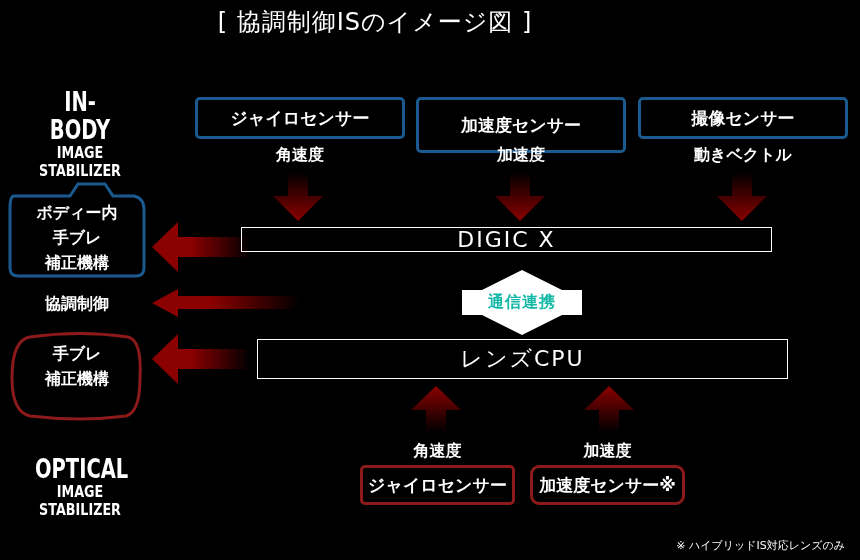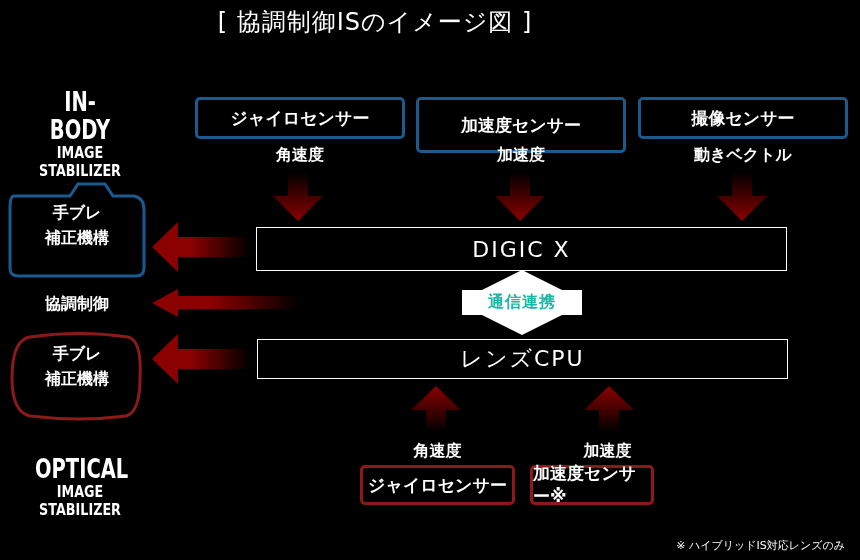--- a/index.html
+++ b/index.html
@@ -83,32 +83,33 @@
 </div>
 
 <div class="abs sbox" style="left:195px;top:97px;width:210px;height:42px;">ジャイロセンサー</div>
 <div class="abs sbox" style="left:416px;top:97px;width:210px;height:56px;">加速度センサー</div>
 <div class="abs sbox" style="left:638px;top:97px;width:210px;height:42px;">撮像センサー</div>
 
 <div class="abs lbl" style="left:195px;top:145px;width:210px;">角速度</div>
 <div class="abs lbl" style="left:416px;top:145px;width:210px;">加速度</div>
 <div class="abs lbl" style="left:638px;top:145px;width:210px;">動きベクトル</div>
 
-<div class="abs wbox" style="left:256px;top:227px;width:531px;height:44px;">DIGIC X</div>
+<div class="abs wbox" style="left:241px;top:227px;width:531px;height:25px;">DIGIC X</div>
 <div class="abs" style="left:482px;top:292px;width:80px;text-align:center;color:#14b8a6;font-size:16px;font-weight:bold;letter-spacing:1px;">通信連携</div>
 <div class="abs wbox" style="left:257px;top:339px;width:531px;height:40px;">レンズCPU</div>
 
 <div class="abs mech" style="left:10px;top:200px;width:134px;">
+  <div>ボディー内</div>
   <div>手ブレ</div>
   <div>補正機構</div>
 </div>
 <div class="abs mech" style="left:10px;top:291px;width:134px;">協調制御</div>
 <div class="abs mech" style="left:10px;top:341px;width:134px;">
   <div>手ブレ</div>
   <div>補正機構</div>
 </div>
 
 <div class="abs lbl" style="left:360px;top:441px;width:155px;">角速度</div>
 <div class="abs lbl" style="left:530px;top:441px;width:155px;">加速度</div>
 <div class="abs rbox" style="left:360px;top:465px;width:155px;height:40px;">ジャイロセンサー</div>
-<div class="abs rbox" style="left:530px;top:465px;width:124px;height:40px;">加速度センサー※</div>
+<div class="abs rbox" style="left:530px;top:465px;width:155px;height:40px;border-radius:9px;">加速度センサー※</div>
 
 <div class="abs note" style="right:15px;top:538px;">※ ハイブリッドIS対応レンズのみ</div>
 
 </body></html>

